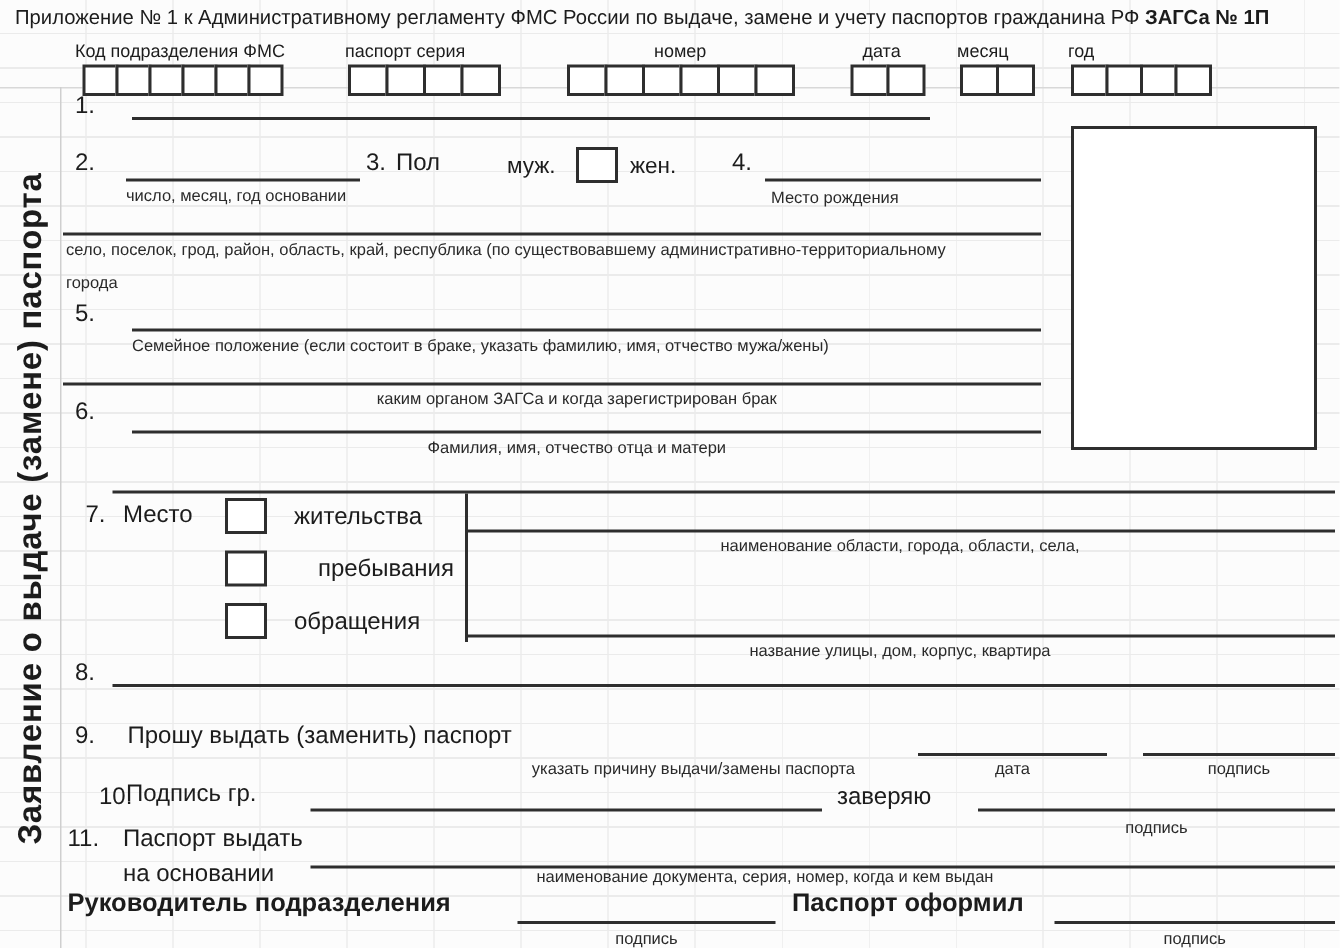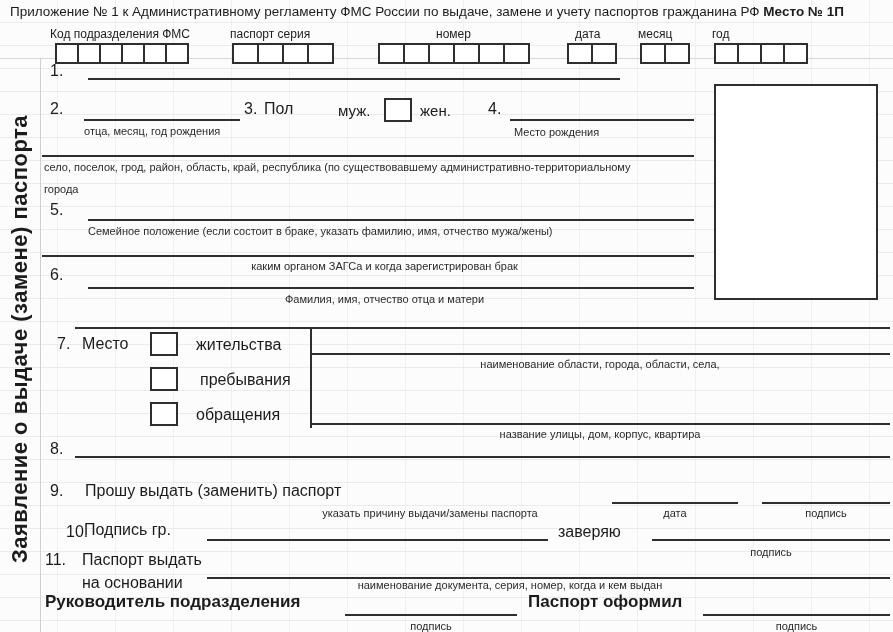--- a/index.html
+++ b/index.html
@@ -32,21 +32,21 @@
   .sep-light-v { position:absolute; left:40px; top:58px; height:574px; border-left:1px solid #cfcfcf; }
   b.fnum { font-weight:bold; }
 </style>
 </head>
 <body>
 
 <div id="page">
 
   <div class="hdr">
     <span>Приложение № 1 к Административному регламенту ФМС России по выдаче, замене и учету паспортов гражданина РФ</span>
-    <b class="fnum">Место № 1П</b>
+    <b class="fnum">ЗАГСа № 1П</b>
   </div>
 
   <div class="sep-light-h"></div>
   <div class="sep-light-v"></div>
 
   <div class="boxlbl" style="left:50px; top:27px;">Код подразделения ФМС</div>
   <div class="cells" style="left:55px; top:43px;">
     <div class="cell"></div>
       <div class="cell"></div>
       <div class="cell"></div>
@@ -97,21 +97,21 @@
     <span>Заявление о выдаче (замене) паспорта</span>
   </div>
 
   <div class="photo"></div>
 
   <div class="num" style="left:50px; top:62px;">1.</div>
   <div class="uline" style="left:88px; top:78px; width:532px;"></div>
 
   <div class="num" style="left:50px; top:100px;">2.</div>
   <div class="uline" style="left:84px; top:119px; width:156px;"></div>
-  <div class="cap" style="left:84px; top:125px;">отца, месяц, год рождения</div>
+  <div class="cap" style="left:84px; top:125px;">число, месяц, год основании</div>
 
   <div class="num" style="left:244px; top:100px;">3.</div>
   <div class="lbl" style="left:264px; top:100px;">Пол</div>
   <div class="lbl" style="left:338px; top:102px; font-size:15px;">муж.</div>
   <div class="chk" style="left:384px; top:98px;"></div>
   <div class="lbl" style="left:420px; top:102px; font-size:15px;">жен.</div>
 
   <div class="num" style="left:488px; top:100px;">4.</div>
   <div class="uline" style="left:510px; top:119px; width:184px;"></div>
   <div class="cap" style="left:514px; top:126px;">Место рождения</div>
@@ -132,40 +132,40 @@
   <div class="cap c" style="left:75px; top:293px; width:619px;">Фамилия, имя, отчество отца и матери</div>
 
   <div class="uline" style="left:75px; top:327px; width:815px;"></div>
 
   <div class="num" style="left:57px; top:335px;">7.</div>
   <div class="lbl" style="left:82px; top:335px;">Место</div>
 
   <div class="chk" style="left:150px; top:332px;"></div>
   <div class="lbl" style="left:196px; top:336px;">жительства</div>
   <div class="chk" style="left:150px; top:367px;"></div>
-  <div class="lbl" style="left:200px; top:371px;">пребывания</div>
+  <div class="lbl" style="left:212px; top:371px;">пребывания</div>
   <div class="chk" style="left:150px; top:402px;"></div>
   <div class="lbl" style="left:196px; top:406px;">обращения</div>
 
   <div class="vline" style="left:310px; top:329px; height:99px;"></div>
 
   <div class="uline" style="left:310px; top:353px; width:580px;"></div>
   <div class="cap c" style="left:330px; top:358px; width:540px;">наименование области, города, области, села,</div>
 
   <div class="uline" style="left:310px; top:423px; width:580px;"></div>
   <div class="cap c" style="left:330px; top:428px; width:540px;">название улицы, дом, корпус, квартира</div>
 
   <div class="num" style="left:50px; top:440px;">8.</div>
   <div class="uline" style="left:75px; top:456px; width:815px;"></div>
 
   <div class="num" style="left:50px; top:482px;">9.</div>
   <div class="lbl" style="left:85px; top:482px;">Прошу выдать (заменить) паспорт</div>
   <div class="uline" style="left:612px; top:502px; width:126px;"></div>
   <div class="uline" style="left:762px; top:502px; width:128px;"></div>
-  <div class="cap c" style="left:290px; top:507px; width:280px;">указать причину выдачи/замены паспорта</div>
+  <div class="cap c" style="left:290px; top:507px; width:280px;text-align:right;">указать причину выдачи/замены паспорта</div>
   <div class="cap c" style="left:612px; top:507px; width:126px;">дата</div>
   <div class="cap c" style="left:762px; top:507px; width:128px;">подпись</div>
 
   <div class="num" style="left:45px; top:523px;margin-left:21px;">10.</div>
   <div class="lbl" style="left:84px; top:521px;">Подпись гр.</div>
   <div class="uline" style="left:207px; top:539px; width:341px;"></div>
   <div class="lbl" style="left:558px; top:523px;">заверяю</div>
   <div class="uline" style="left:652px; top:539px; width:238px;"></div>
   <div class="cap c" style="left:652px; top:546px; width:238px;">подпись</div>
 

